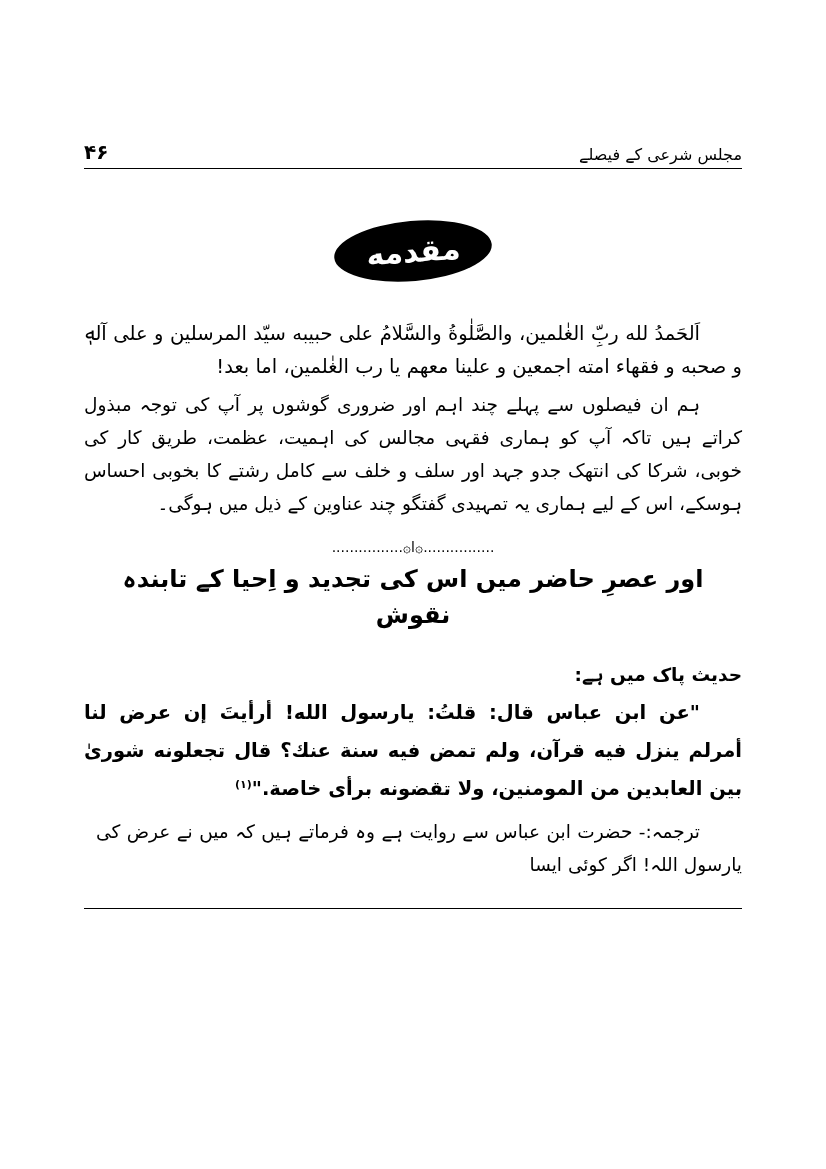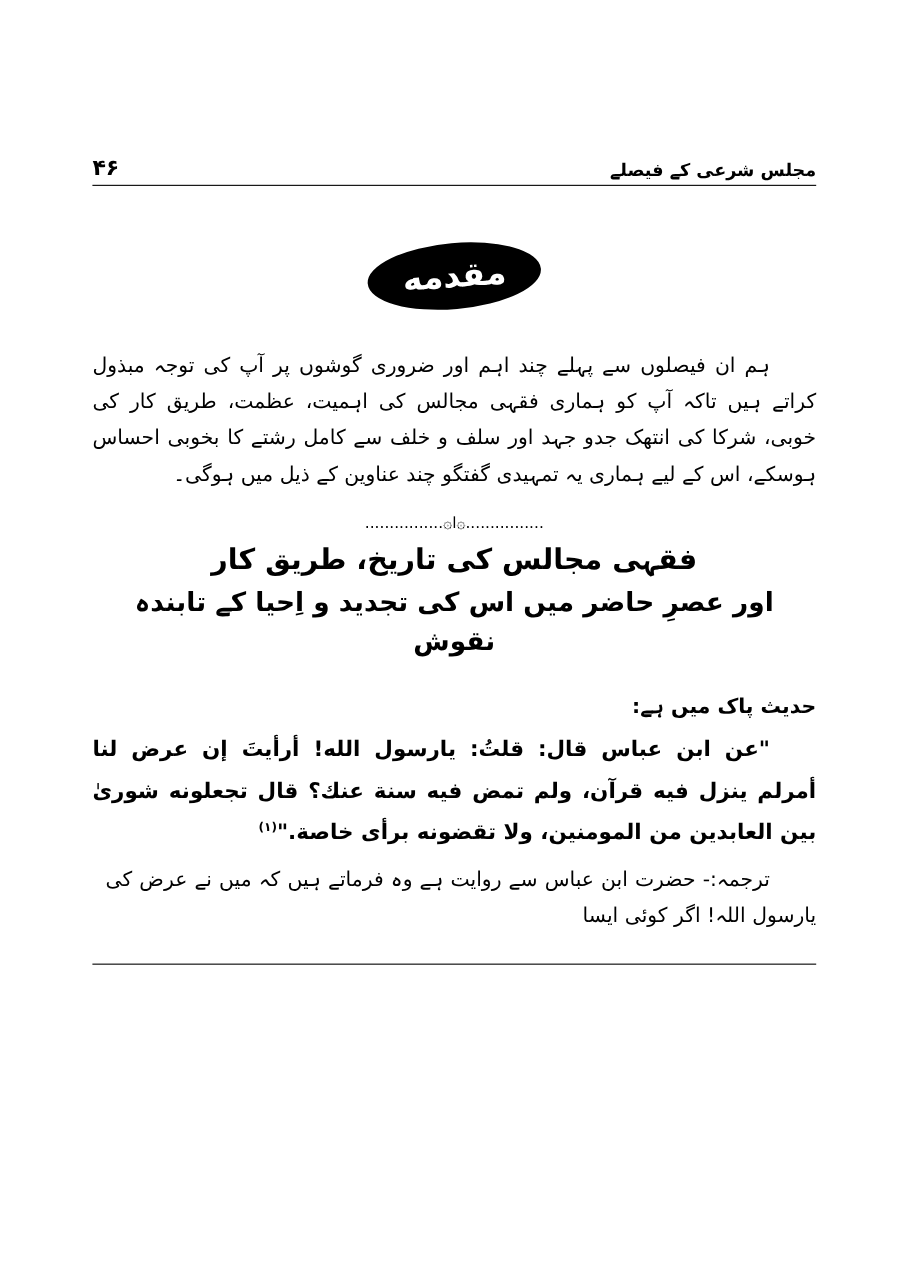--- a/index.html
+++ b/index.html
@@ -28,21 +28,21 @@
   .page-header {
     display: flex;
     flex-direction: row;
     justify-content: space-between;
     align-items: flex-end;
     border-bottom: 1.5px solid #000;
     padding-bottom: 4px;
   }
   .header-title {
     font-size: 16px;
-    font-weight: bold;
+    font-weight: normal;
   }
   .page-number {
     font-size: 20px;
     font-weight: bold;
   }
   
   .seal-wrap {
     display: flex;
     justify-content: center;
     margin-top: 52px;
@@ -132,28 +132,28 @@
       <span class="header-title">مجلس شرعی کے فیصلے</span>
       <span class="page-number">۴۶</span>
     </div>
 
     <div class="seal-wrap">
       <div class="seal">
         <span>مقدمه</span>
       </div>
     </div>
 
+    <p class="para arabic indent">اَلحَمدُ لله ربِّ الغٰلمین، والصَّلٰوةُ والسَّلامُ علی حبیبه سیّد المرسلین و علی آلهٖ و صحبه و فقهاء امته اجمعین و علینا معهم یا رب الغٰلمین، اما بعد!</p>
 
 
     <p class="para indent">ہم ان فیصلوں سے پہلے چند اہم اور ضروری گوشوں پر آپ کی توجہ مبذول کراتے ہیں تاکہ آپ کو ہماری فقہی مجالس کی اہمیت، عظمت، طریق کار کی خوبی، شرکا کی انتھک جدو جہد اور سلف و خلف سے کامل رشتے کا بخوبی احساس ہوسکے، اس کے لیے ہماری یہ تمہیدی گفتگو چند عناوین کے ذیل میں ہوگی۔</p>
 
     <div class="divider">................۞ا۞................</div>
 
     <div class="section-heading">
-      <div class="h-line1">فقہی مجالس کی تاریخ، طریق کار</div>
       <div class="h-line2">اور عصرِ حاضر میں اس کی تجدید و اِحیا کے تابندہ نقوش</div>
     </div>
 
 
     <p class="para hadith-intro">حدیث پاک میں ہے:</p>
 
     <p class="para arabic bold hadith indent"><span>"عن ابن عباس قال: قلتُ: یارسول الله! أرأیتَ إن عرض لنا أمرلم ینزل فیه قرآن، ولم تمض فیه سنة عنك؟ قال تجعلونه شوریٰ بین العابدین من المومنین، ولا تقضونه برأی خاصة."</span><sup>(۱)</sup></p>
 
     <p class="para indent translation">ترجمہ:- حضرت ابن عباس سے روایت ہے وہ فرماتے ہیں کہ میں نے عرض کی یارسول اللہ! اگر کوئی ایسا</p>
 

